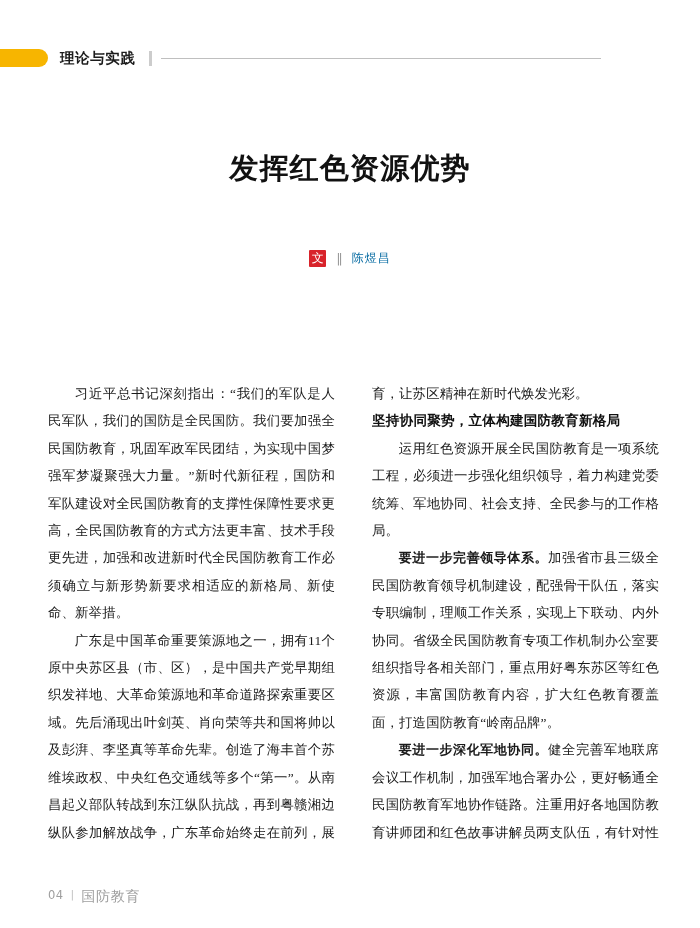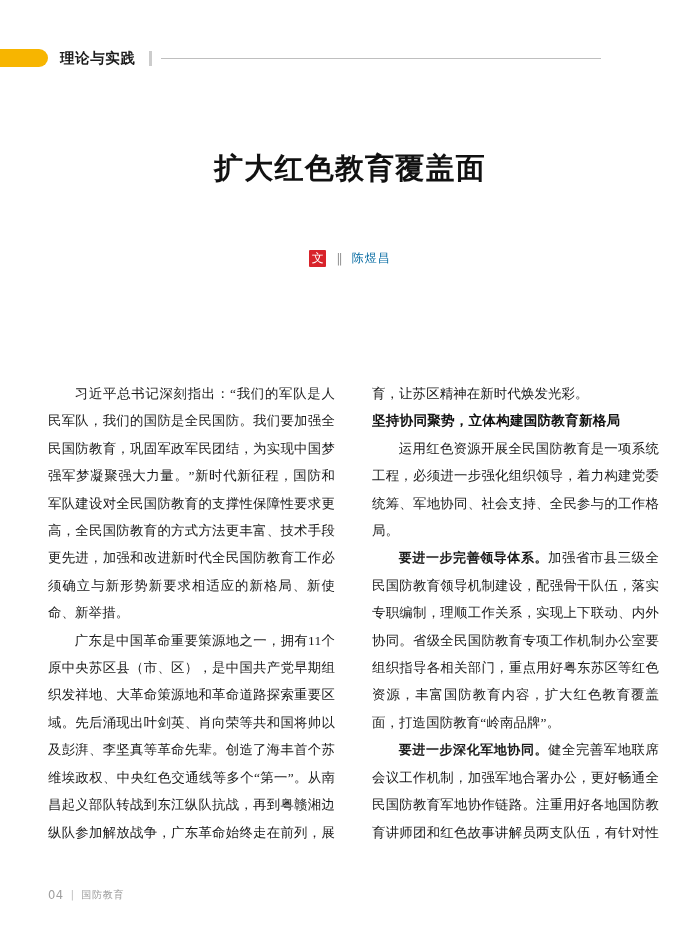--- a/index.html
+++ b/index.html
@@ -168,37 +168,37 @@
     letter-spacing: 0.4px;
   }
   .footer-sep {
     font-family: "DejaVu Sans", "Liberation Sans", sans-serif;
     font-size: 11px;
     color: #c2c2c2;
     margin: 0 7px;
   }
   .footer-section {
     font-family: "DejaVu Sans", "Liberation Sans", sans-serif;
-    font-size: 10px;
+    font-size: 14px;
     color: #9e9e9e;
     letter-spacing: 0.8px;
   }
 </style>
 </head>
 <body>
 
 <div class="running-head">
   <div class="rh-swatch"></div>
   <div class="rh-label">理论与实践</div>
   <div class="rh-tick"></div>
   <div class="rh-rule"></div>
 </div>
 
 <div class="title-block">
-  <div class="title-line">扩大红色教育覆盖面</div>
+  <div class="title-line">发挥红色资源优势</div>
 </div>
 
 <div class="byline">
   <div class="byline-badge">文</div>
   <div class="byline-sep">‖</div>
   <div class="byline-author">陈煜昌</div>
 </div>
 
 <div class="body-area">
 

